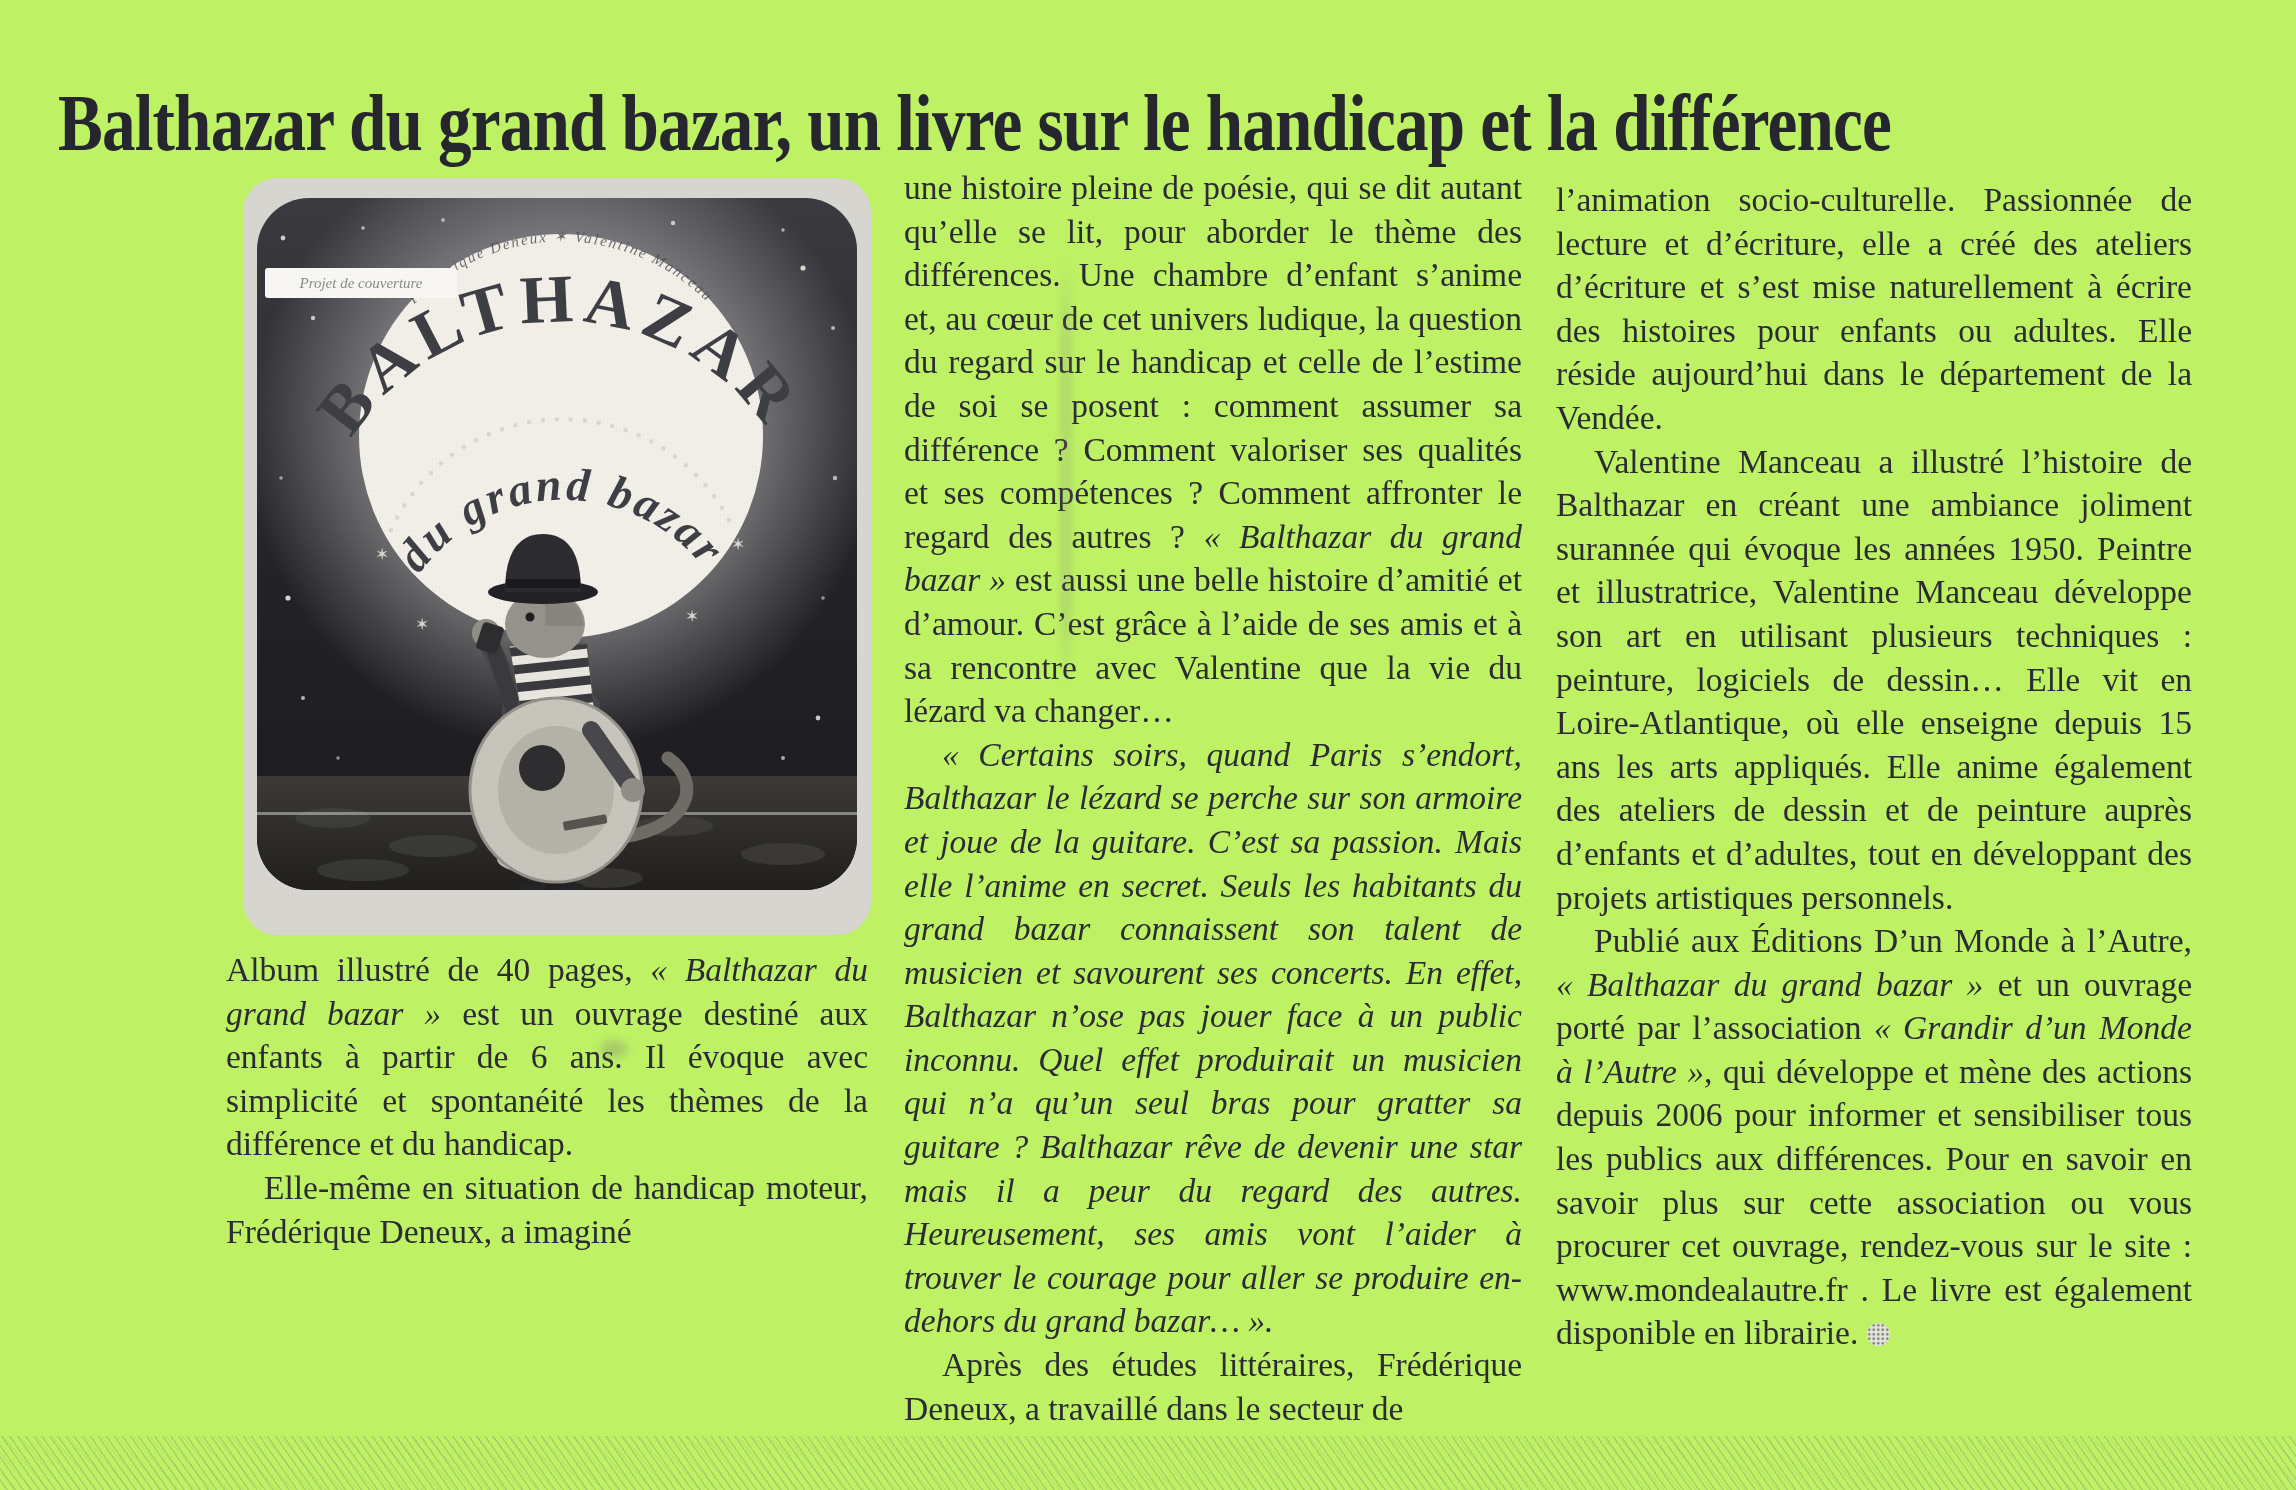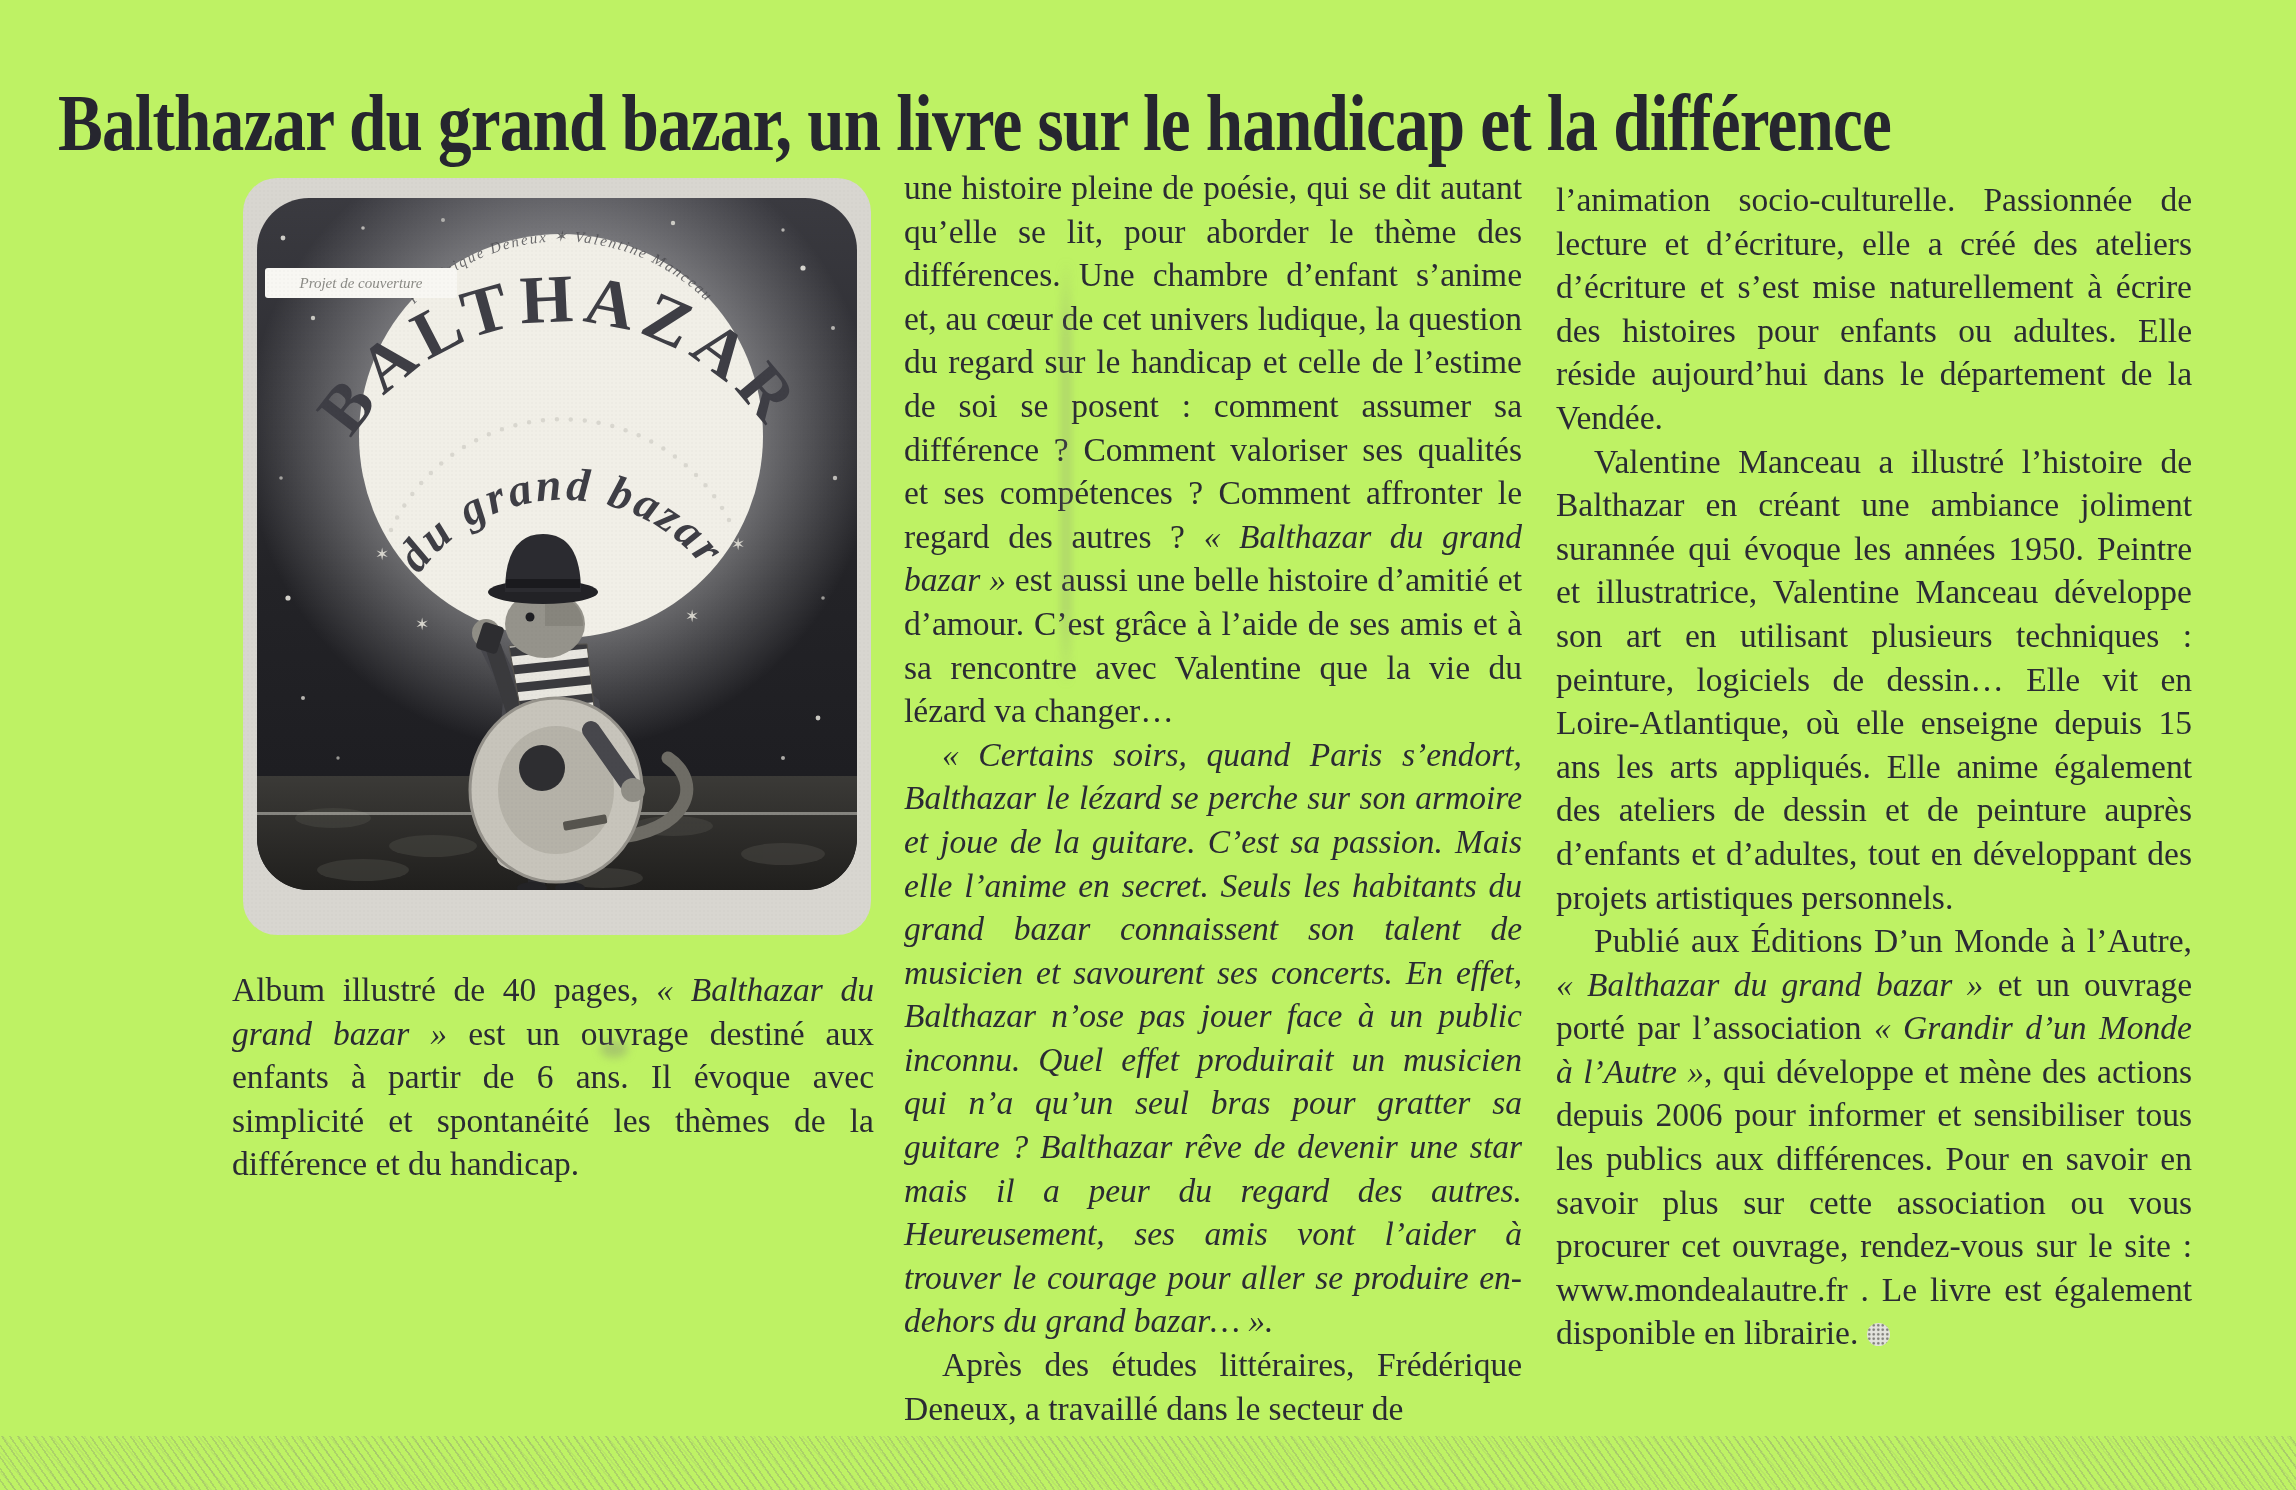--- a/index.html
+++ b/index.html
@@ -17,21 +17,21 @@
     white-space:nowrap; color:#26262f;
   }
   .col{
     position:absolute; text-align:justify;
     font-size:33.5px; line-height:43.6px; color:#2b2b33;
     hyphens:auto; -webkit-hyphens:auto;
   }
   .col p{margin:0; padding:0;}
   .col p.indent{text-indent:38px;}
   .it{font-style:italic;}
-  .col-left{left:232px; top:948px; width:642px;margin-top:20px;}
+  .col-left{left:226px; top:948px; width:642px;}
   .col-mid{left:904px; top:166px; width:618px;}
   .col-right{left:1556px; top:178px; width:636px;}
   .endmark{
     display:inline-block; width:23px; height:23px; border-radius:50%;
     background-color:#e3e3dd;
     background-image:radial-gradient(#80807a 1.1px, rgba(0,0,0,0) 1.4px);
     background-size:4.5px 4.5px;
     margin-left:9px; vertical-align:-2px;
   }
   .cover{position:absolute; left:243px; top:178px; width:628px; height:757px;}
@@ -188,20 +188,21 @@
           <text x="118" y="110" text-anchor="middle" font-family="Liberation Serif, DejaVu Serif, serif" font-size="15" font-style="italic" fill="#8a8a85">Projet de couverture</text>
         </g>
 
         <rect width="628" height="757" fill="url(#halftone)" opacity="0.05"></rect>
       </g>
     </svg>
   </div>
 
   <div class="col col-left">
       <p class=""><span>Album illustré de 40 pages, </span><span class="it">«&nbsp;Balthazar du grand bazar&nbsp;»</span><span> est un ouvrage destiné aux enfants à partir de 6 ans. Il évoque avec simplicité et spontanéité les thèmes de la différence et du handicap.</span></p>
+      <p class="indent"><span>Elle-même en situation de handicap moteur, Frédérique Deneux, a imaginé</span></p>
     </div>
   <div class="col col-mid">
       <p class=""><span>une histoire pleine de poésie, qui se dit autant qu’elle se lit, pour aborder le thème des différences. Une chambre d’enfant s’anime et, au cœur de cet univers ludique, la question du regard sur le handicap et celle de l’estime de soi se posent&nbsp;: comment assumer sa différence&nbsp;? Comment valoriser ses qualités et ses compétences&nbsp;? Comment affronter le regard des autres&nbsp;? </span><span class="it">«&nbsp;Balthazar du grand bazar&nbsp;»</span><span> est aussi une belle histoire d’amitié et d’amour. C’est grâce à l’aide de ses amis et à sa rencontre avec Valentine que la vie du lézard va changer…</span></p>
       <p class="indent"><span class="it">«&nbsp;Certains soirs, quand Paris s’endort, Balthazar le lézard se perche sur son armoire et joue de la guitare. C’est sa passion. Mais elle l’anime en secret. Seuls les habitants du grand bazar connaissent son talent de musicien et savourent ses concerts. En effet, Balthazar n’ose pas jouer face à un public inconnu. Quel effet produirait un musicien qui n’a qu’un seul bras pour gratter sa guitare&nbsp;? Balthazar rêve de devenir une star mais il a peur du regard des autres. Heureusement, ses amis vont l’aider à trouver le courage pour aller se produire en-dehors du grand bazar…&nbsp;».</span></p>
       <p class="indent"><span>Après des études littéraires, Frédérique Deneux, a travaillé dans le secteur de</span></p>
     </div>
   <div class="col col-right">
       <p class=""><span>l’animation socio-culturelle. Passionnée de lecture et d’écriture, elle a créé des ateliers d’écriture et s’est mise naturellement à écrire des histoires pour enfants ou adultes. Elle réside aujourd’hui dans le département de la Vendée.</span></p>
       <p class="indent"><span>Valentine Manceau a illustré l’histoire de Balthazar en créant une ambiance joliment surannée qui évoque les années 1950. Peintre et illustratrice, Valentine Manceau développe son art en utilisant plusieurs techniques&nbsp;: peinture, logiciels de dessin… Elle vit en Loire-Atlantique, où elle enseigne depuis 15 ans les arts appliqués. Elle anime également des ateliers de dessin et de peinture auprès d’enfants et d’adultes, tout en développant des projets artistiques personnels.</span></p>
       <p class="indent"><span>Publié aux Éditions D’un Monde à l’Autre, </span><span class="it">«&nbsp;Balthazar du grand bazar&nbsp;»</span><span> et un ouvrage porté par l’association </span><span class="it">«&nbsp;Grandir d’un Monde à l’Autre&nbsp;»</span><span>, qui développe et mène des actions depuis 2006 pour informer et sensibiliser tous les publics aux différences. Pour en savoir en savoir plus sur cette association ou vous procurer cet ouvrage, rendez-vous sur le site&nbsp;: www.mondealautre.fr . Le livre est également disponible en librairie.</span><span class="endmark"></span></p>

